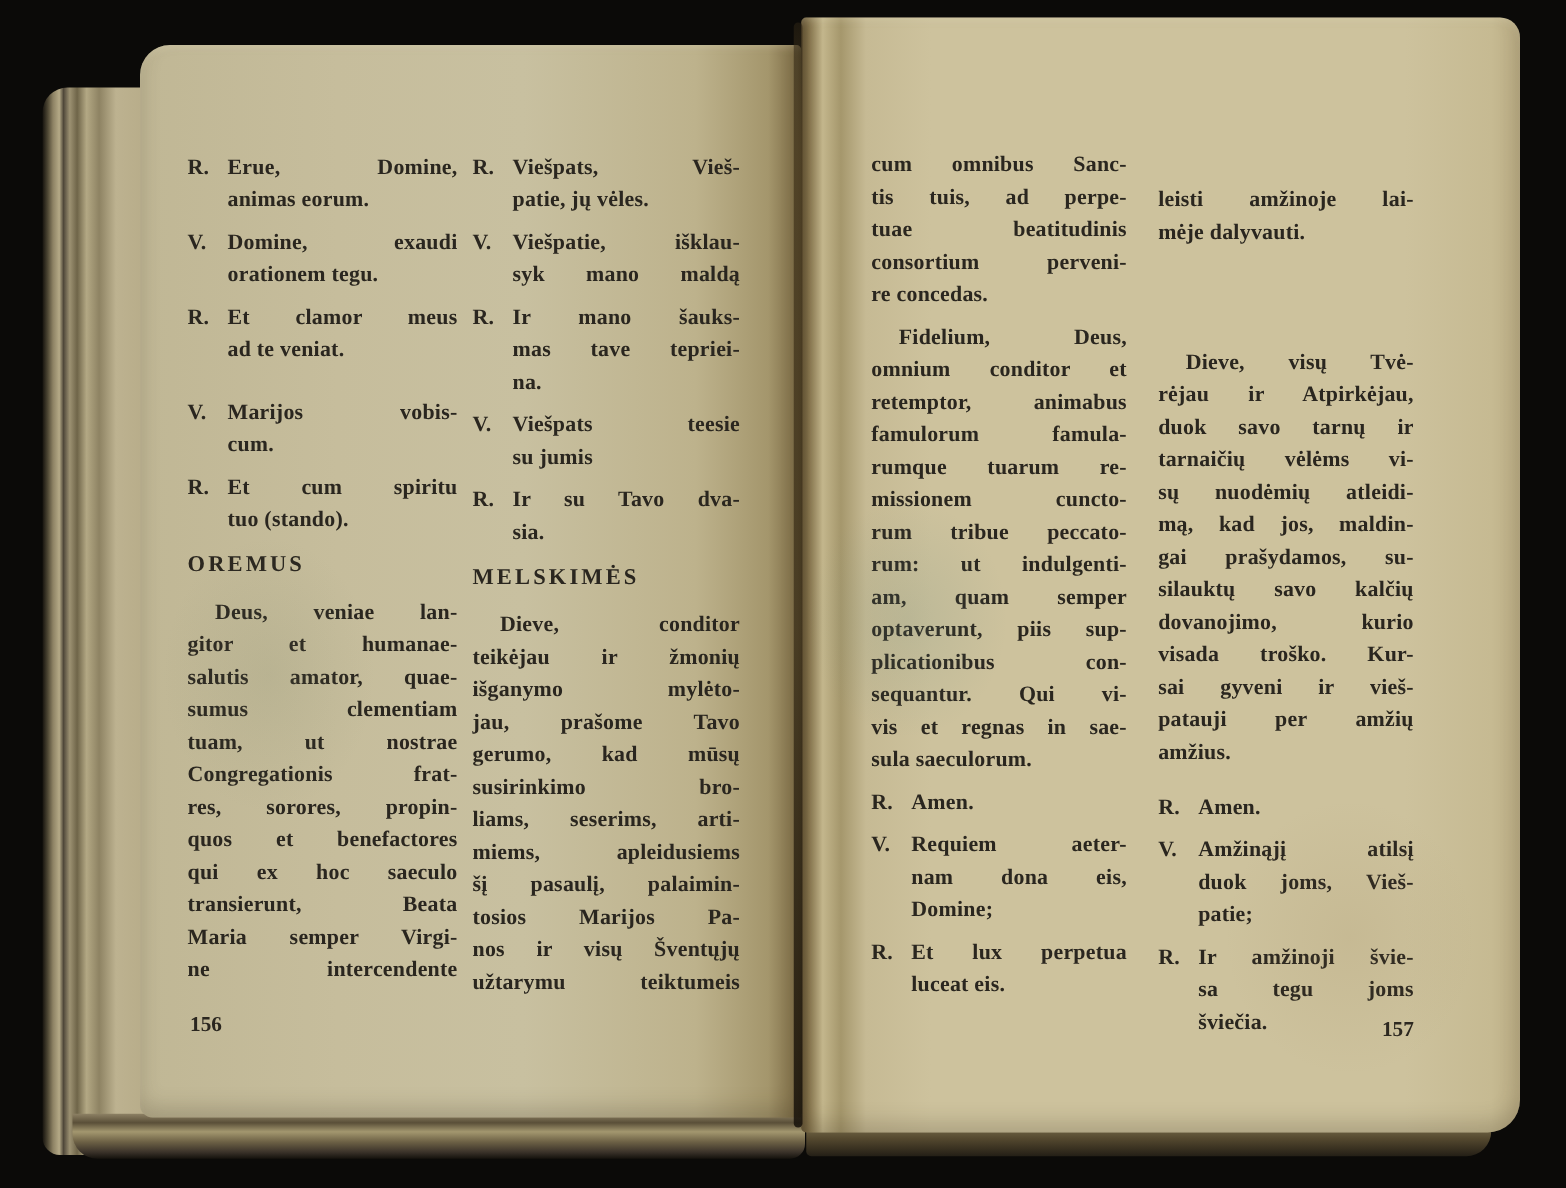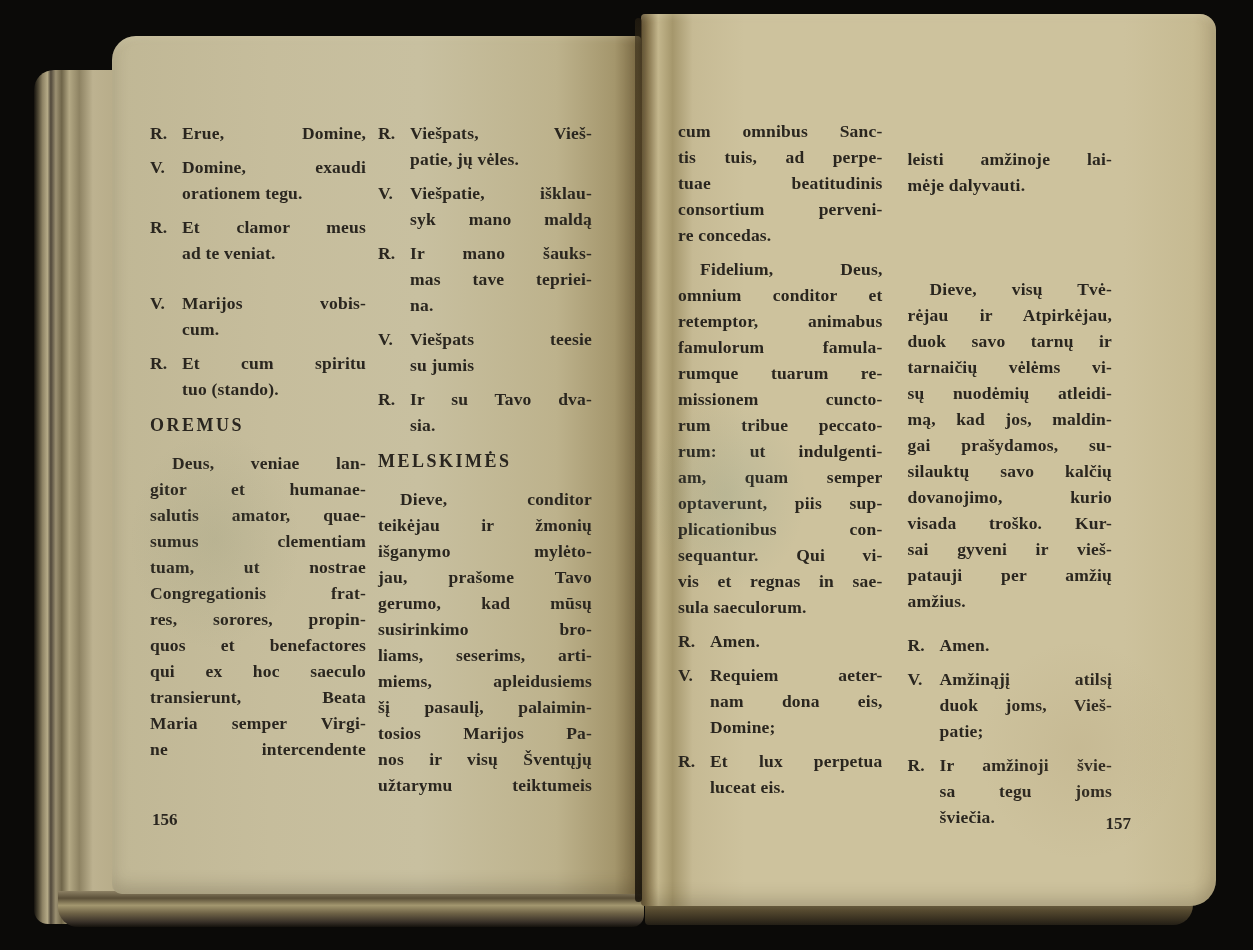--- a/index.html
+++ b/index.html
@@ -55,21 +55,21 @@
     background:radial-gradient(closest-side,rgba(120,130,100,.14),rgba(120,130,100,0));}
   .smudge-c{left:980px;top:640px;width:200px;height:220px;
     background:radial-gradient(closest-side,rgba(150,125,80,.12),rgba(150,125,80,0));}
   
   .columns{position:absolute;display:flex;}
   .col{color:#2a261f;font-size:17.5px;line-height:26px;font-weight:700;
        letter-spacing:.2px;}
   .cols-left{left:38px;top:84px;width:442px;gap:12px;}
   .cols-left .col:nth-child(1){width:216px;}
   .cols-left .col:nth-child(2){width:214px;}
-  .cols-right{left:37px;top:104px;width:434px;gap:25px;}
+  .cols-right{left:56px;top:104px;width:434px;gap:25px;}
   .cols-right .col:nth-child(1){width:212px;}
   .cols-right .col:nth-child(2){width:212px;margin-top:28px;}
   .block{margin-bottom:8px;}
   .line{text-align:justify;text-align-last:justify;}
   .line.last{text-align-last:left;}
   .line.cont{padding-left:32px;}
   .line.indent{padding-left:22px;}
   .vfirst{display:flex;}
   .vfirst .prefix{flex:0 0 32px;}
   .vfirst .vtext{flex:1;text-align:justify;text-align-last:justify;}
@@ -89,20 +89,21 @@
 <div class="stack-bottom-right"></div>
 
 <div class="page page-left">
   <div class="columns cols-left">
     <div class="col">
         <div class="block versicle">
           <div class="line vfirst">
             <span class="prefix">R.</span>
             <span class="vtext">Erue, Domine,</span>
           </div>
+          <div class="line last cont">animas eorum.</div>
         </div>
         <div class="block versicle">
           <div class="line vfirst">
             <span class="prefix">V.</span>
             <span class="vtext">Domine, exaudi</span>
           </div>
           <div class="line last cont">orationem tegu.</div>
         </div>
         <div class="block versicle">
           <div class="line vfirst">

